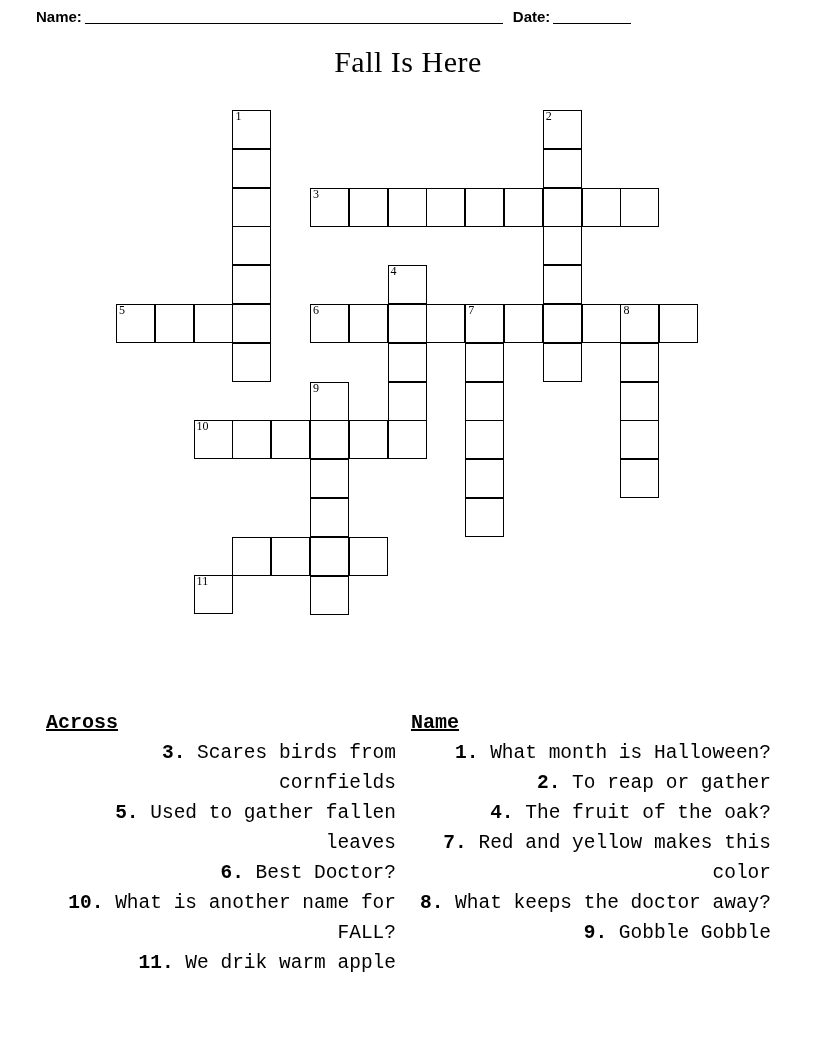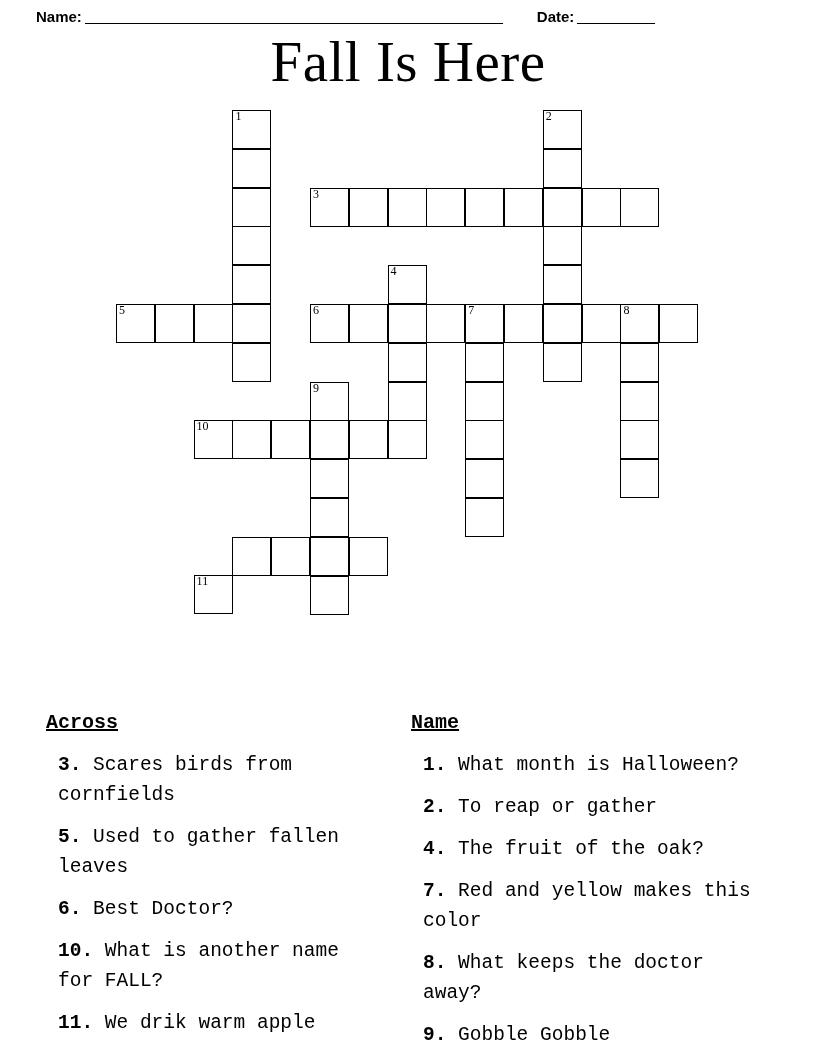--- a/index.html
+++ b/index.html
@@ -34,31 +34,31 @@
     white-space: nowrap;
     line-height: 18px;
   }
   .rule {
     border-bottom: 1.4px solid #000;
     height: 15px;
     margin: 0 0 2px 3px;
   }
   #name-rule { width: 418px; }
   #date-rule { width: 78px; }
-  #date-label { margin-left: 34px; }
+  #date-label { margin-left: 10px; }
 
   
   #puzzle-title {
     position: absolute;
     left: 0;
     top: 36px;
     width: 816px;
     text-align: center;
     font-family: "Liberation Serif", serif;
-    font-size: 57px;
+    font-size: 30px;
     font-weight: 400;
     line-height: 52px;
     letter-spacing: 0.5px;
   }
 
   
   #crossword-grid {
     position: absolute;
     left: 0;
     top: 0;
@@ -104,23 +104,24 @@
   #down-column   { left: 411px; width: 360px; }
 
   .clue-heading {
     font-weight: 700;
     text-decoration: underline;
     font-size: 20px;
     line-height: 30px;
     margin-bottom: 0px;
   }
   .clue-item {
-    margin: 12px;
+    margin: 0;
     padding: 0;
     text-indent: 0;
+    text-align: right;
   }
   .clue-num {
     font-weight: 700;
   }
   .clue-text {
     font-weight: 400;
   }
 </style>
 </head>
 <body>

